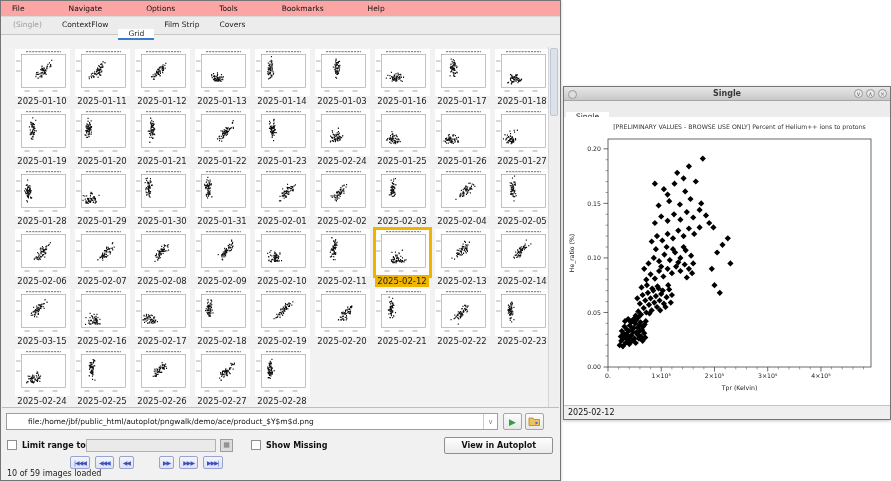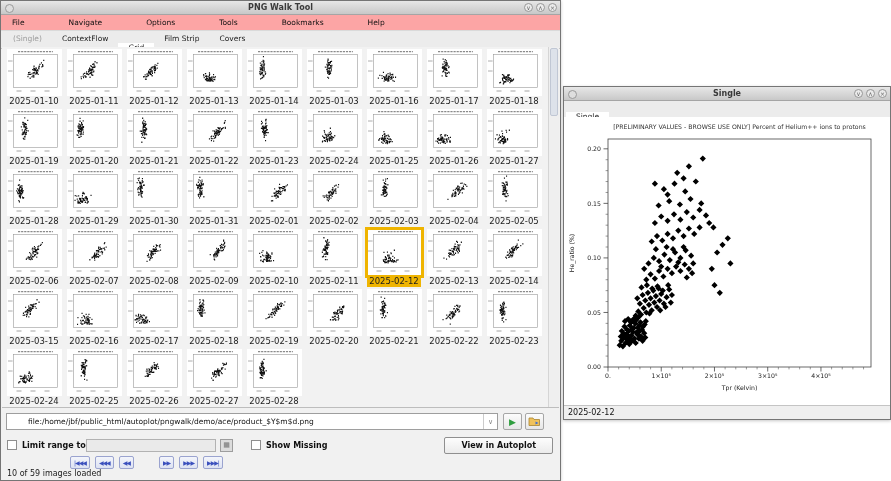--- a/index.html
+++ b/index.html
@@ -24,21 +24,21 @@
   .tabbar{height:17px;background:#ececec;border-bottom:1px solid #c6c6c6;display:flex;align-items:center;padding-left:2px;}
   .tab{font-size:7.5px;color:#222;padding:0 10px;display:flex;align-items:center;
        border-bottom:2px solid transparent;box-sizing:border-box;}
   .tab.selected{background:#fff;border-bottom:2px solid #3d7bc8;margin-top:17px;}
   .tab.disabled{color:#9b9b9b;}
 
   
   .gridwrap{position:absolute;top:46px;left:1px;right:1px;bottom:72px;background:#f2f2f2;
             border-bottom:1px solid #bdbdbd;overflow:hidden;}
   .grid{position:absolute;left:2px;top:2px;display:grid;grid-template-columns:repeat(9,60px);grid-auto-rows:60px;}
-  .thumb{width:60px;display:flex;flex-direction:column;align-items:center;}
+  .thumb{width:60px;display:flex;flex-direction:column;align-items:center;margin-left:8px;}
   .timg{width:55px;height:47px;background:#fff;}
   .timg svg{display:block;}
   .tlbl{font-size:8.5px;color:#1c1c1c;line-height:11px;padding:0 2px;white-space:nowrap;}
   .thumb.selected .timg{outline:3px solid #EFB400;outline-offset:-1px;}
   .thumb.selected .tlbl{background:#EFB400;}
   .vscroll{position:absolute;top:0;right:0;bottom:0;width:10px;background:#efefef;border-left:1px solid #d5d5d5;}
   .vthumb{position:absolute;top:1px;left:1px;right:1px;height:66px;background:#dde2ea;border:1px solid #c0c7d4;border-radius:2px;}
 
   
   .bottom{position:absolute;left:0;right:0;bottom:0;height:71px;background:#f1f1f1;}
@@ -77,29 +77,20 @@
   .chart-area{position:absolute;top:30px;left:0;right:0;bottom:14px;background:#fff;}
   .statusbar-r{position:absolute;left:0;right:0;bottom:0;height:14px;background:#efefef;border-top:1px solid #c4c4c4;
                font-size:8px;color:#111;padding:2px 0 0 4px;box-sizing:border-box;}
 </style>
 </head>
 <body>
 
 <div class="stage">
 
   <section class="win win-left">
-    <div class="titlebar">
-      <span class="tb-icon"></span>
-      <span class="tb-title">PNG Walk Tool</span>
-      <span class="tb-btns" id="tbbtns-left">
-          <span class="tb-btn">∨</span>
-          <span class="tb-btn">∧</span>
-          <span class="tb-btn">×</span>
-        </span>
-    </div>
     <div class="menubar" id="menubar-left">
         <span class="menu-item">File</span>
         <span class="menu-item">Navigate</span>
         <span class="menu-item">Options</span>
         <span class="menu-item">Tools</span>
         <span class="menu-item">Bookmarks</span>
         <span class="menu-item">Help</span>
       </div>
     <div class="tabbar" id="tabbar-left">
         <span class="tab disabled">(Single)</span>

